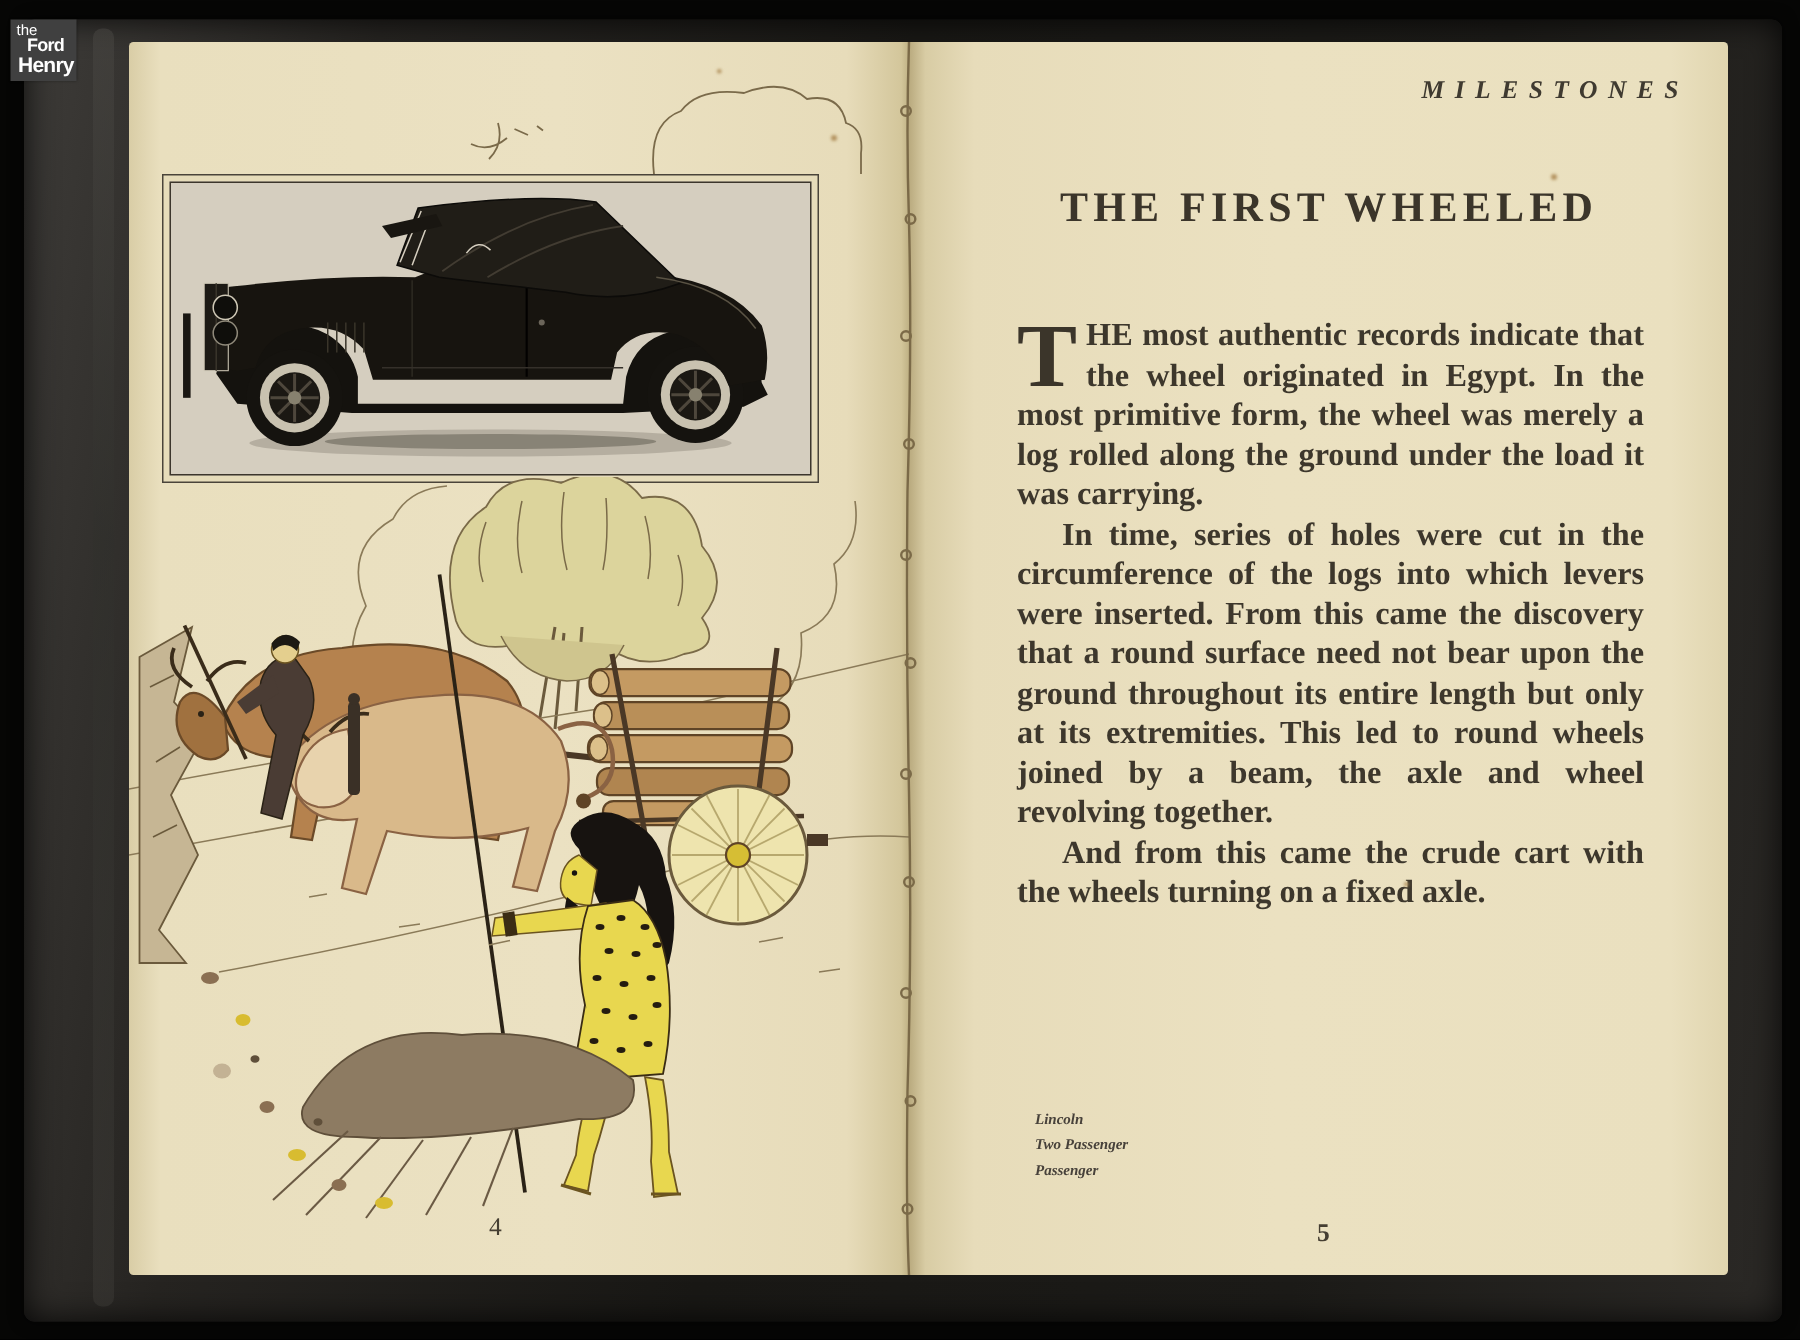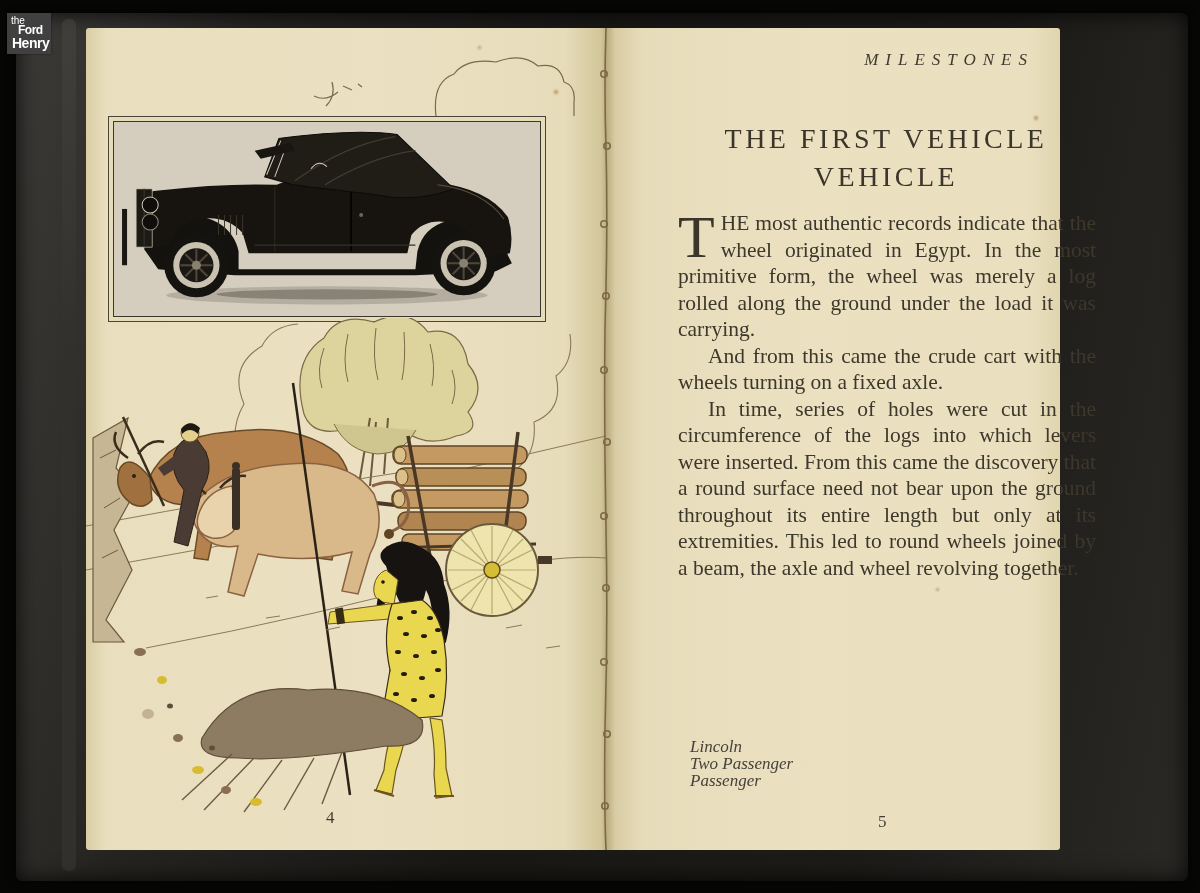--- a/index.html
+++ b/index.html
@@ -9,22 +9,22 @@
   .book-cover{position:absolute;left:16px;top:13px;width:1172px;height:868px;border-radius:7px;
         background:linear-gradient(100deg,#3d3b38 0%,#262421 18%,#191815 45%,#1c1b18 75%,#2b2926 100%);
         box-shadow:inset 0 0 22px rgba(0,0,0,.85), 0 0 10px rgba(0,0,0,.6);}
   .cover-edge-highlight{position:absolute;left:46px;top:6px;width:14px;height:852px;border-radius:6px;
         background:linear-gradient(180deg,#4a4844,#30302c 40%,#3c3a36);opacity:.5;}
   
   .pages{position:absolute;left:86px;top:28px;width:1066px;height:822px;display:flex;}
   .page{position:relative;height:100%;}
   .page-left{width:520px;border-radius:3px 0 0 3px;
         background:linear-gradient(90deg,#d9cda6 0%,#e9dfbe 4%,#ebe1c2 55%,#e7dcba 92%,#d3c69b 99%,#bfb184 100%);}
-  .page-right{width:454px;border-radius:0 3px 3px 0;
-        background:linear-gradient(90deg,#b9aa7e 0%,#d8cca4 2%,#e7dcba 8%,#ebe1c1 45%,#eae0bf 93%,#e0d5af 100%);}
+  .page-right{width:546px;border-radius:0 3px 3px 0;
+        background:linear-gradient(90deg,#b9aa7e 0%,#d8cca4 2%,#e7dcba 8%,#ebe1c1 45%,#eae0bf 93%,#e0d5af 100%);font-weight:bold;}
   .foxing{position:absolute;border-radius:50%;filter:blur(1px);}
 
   
   .hf-logo{position:absolute;left:7px;top:13px;width:44px;height:41px;background:#404040;
         font-family:"Liberation Sans", sans-serif;color:#fff;line-height:1;box-shadow:0 0 2px rgba(0,0,0,.5);}
   .hf-the{position:absolute;left:4px;top:3px;font-size:10px;}
   .hf-henry{position:absolute;left:11px;top:11px;font-size:12px;font-weight:bold;letter-spacing:-.5px;}
   .hf-ford{position:absolute;left:5px;top:23px;font-size:14px;font-weight:bold;letter-spacing:-.5px;}
 
   
@@ -43,21 +43,21 @@
   
   .running-header{position:absolute;right:26px;top:22px;font-size:17px;font-style:italic;
         letter-spacing:7px;color:#3f3a30;}
   .title{position:absolute;left:60px;top:92px;width:440px;text-align:center;
         font-size:28px;letter-spacing:3.5px;color:#3b352a;line-height:38px;}
   .body-col{position:absolute;left:72px;top:182px;width:418px;font-size:21.5px;line-height:26.5px;
         text-align:justify;color:#3d372c;}
   .body-col p{margin:0;}
   .body-col p.indent{text-indent:30px;}
   .dropcap{float:left;font-size:60px;line-height:46px;padding:4px 6px 0 0;color:#3b352a;}
-  .caption{position:absolute;left:84px;top:710px;font-style:italic;font-size:17px;line-height:17px;color:#47413a;}
+  .caption{position:absolute;left:84px;top:710px;font-style:italic;font-size:10px;line-height:17px;color:#47413a;}
 </style>
 </head>
 <body>
 
 <div class="scan">
 
   <div class="book-cover">
     <div class="cover-edge-highlight"></div>
   </div>
 
@@ -285,28 +285,27 @@
 
       <div class="pageno pageno-left">4</div>
       <div class="foxing" style="left:468px;top:62px;width:4px;height:4px;background:#b3935f;"></div>
       <div class="foxing" style="left:392px;top:18px;width:3px;height:3px;background:#b3935f;"></div>
     </div>
 
     <div class="page page-right">
       <div class="running-header">MILESTONES</div>
 
       <div class="title">
-        <div>THE FIRST VEHICLE</div>
-        <div>VEHICLE</div>
+        <div>THE FIRST WHEELED</div>
       </div>
 
       <div class="body-col">
         <p><span class="dropcap">T</span><span>HE most authentic records indicate that the wheel originated in Egypt. In the most primitive form, the wheel was merely a log rolled along the ground under the load it was carrying.</span></p>
+        <p class="indent">In time, series of holes were cut in the circumference of the logs into which levers were inserted.  From this came the discovery that a round surface need not bear upon the ground throughout its entire length but only at its extremities.  This led to round wheels joined by a beam, the axle and wheel revolving together.</p>
         <p class="indent">And from this came the crude cart with the wheels turning on a fixed axle.</p>
-        <p class="indent">In time, series of holes were cut in the circumference of the logs into which levers were inserted.  From this came the discovery that a round surface need not bear upon the ground throughout its entire length but only at its extremities.  This led to round wheels joined by a beam, the axle and wheel revolving together.</p>
       </div>
 
       <div class="caption">
         <div>Lincoln</div>
         <div>Two Passenger</div>
         <div>Passenger</div>
       </div>
 
       <div class="pageno pageno-right">5</div>
       <div class="foxing" style="left:428px;top:88px;width:4px;height:4px;background:#b3935f;"></div>

